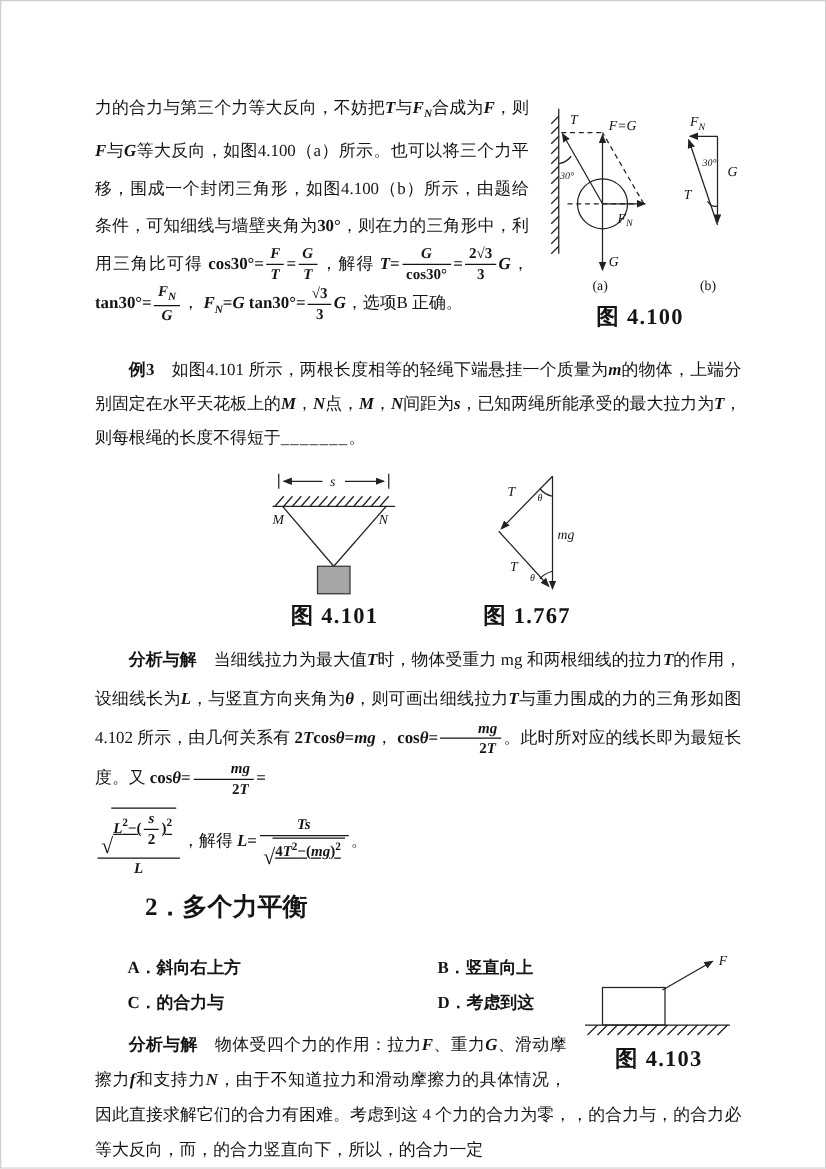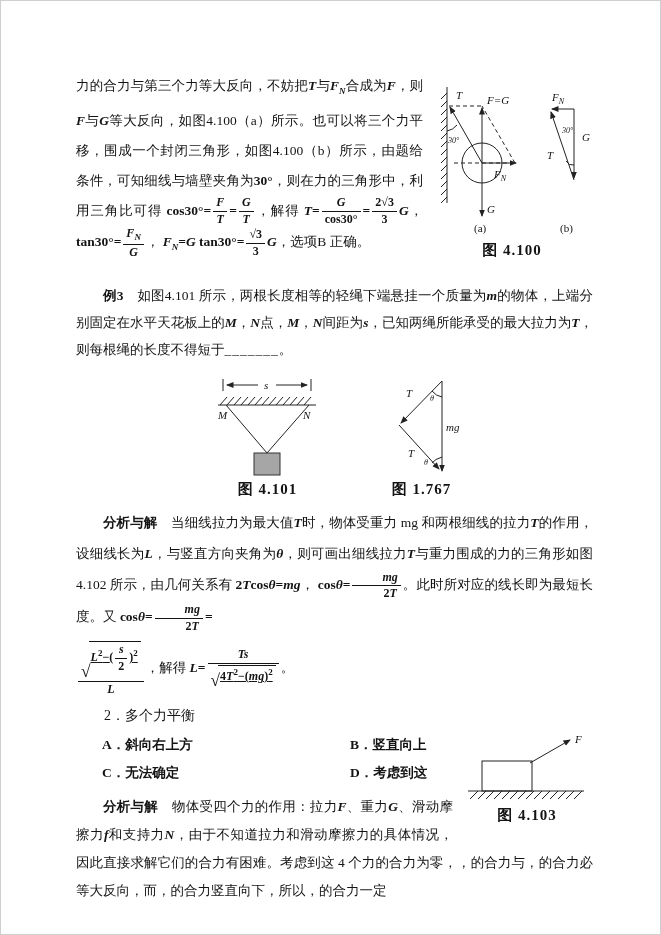--- a/index.html
+++ b/index.html
@@ -14,27 +14,27 @@
   b{font-weight:bold;}
   sup{font-size:9px;}
   sub{font-size:9px;}
   .frac{display:inline-block;vertical-align:middle;text-align:center;font-size:12px;line-height:1.15;margin:0 2px;}
   .frac .fnum{display:block;padding:0 3px 1px 3px;border-bottom:1px solid #141414;}
   .frac .fden{display:block;padding:1px 3px 0 3px;}
   .sqrt{display:inline-flex;align-items:flex-end;vertical-align:middle;}
   .sqrt .rad{font-size:1.45em;line-height:1;margin-right:-2px;}
   .sqrt .sbody{border-top:1.4px solid #141414;padding:1px 3px 6px 2px;text-decoration:underline;}
   .blank{letter-spacing:1px;}
-  .figcap{text-align:center;font-size:15px;font-weight:bold;letter-spacing:1px;margin-top:3px;}
+  .figcap{text-align:center;font-size:18px;font-weight:bold;letter-spacing:1px;margin-top:3px;}
   .fig100{float:right;width:162px;margin:12px 0 4px 8px;text-align:center;}
   .figrow{display:flex;justify-content:center;align-items:flex-end;gap:58px;margin:12px 0 8px 0;}
   .figbox{text-align:center;}
   .fig103{float:right;width:132px;margin:0 0 2px 8px;text-align:center;}
   .formula{font-size:13.5px;margin:8px 0 10px 0;line-height:1.2;}
-  .heading{font-size:14px;font-weight:normal;margin:8px 0 6px 0;text-indent:2em;}
+  .heading{font-size:20px;font-weight:bold;margin:8px 0 21px 0;text-indent:2em;}
   .opt-line{font-size:13.5px;line-height:28px;padding-left:26px;font-weight:bold;}
   .opt-first{display:inline-block;width:248px;}
   svg{display:block;margin:0 auto;}
   svg text{font-family:"Liberation Serif","DejaVu Serif",serif;fill:#141414;}
   .svar{font-style:italic;font-size:11px;}
   .ssmall{font-size:8px;}
   .stag{font-size:11px;}
   .sln{stroke:#222;stroke-width:1;fill:none;}
   .sdash{stroke:#222;stroke-width:1;fill:none;stroke-dasharray:4 3;}
 </style>
@@ -153,20 +153,20 @@
           <text x="111" y="12" class="svar">F</text>
           <line x1="4" y1="60" x2="120" y2="60" class="sln"></line>
           <path class="sln" d="M14 60 l-8 8 M22 60 l-8 8 M30 60 l-8 8 M38 60 l-8 8 M46 60 l-8 8 M54 60 l-8 8 M62 60 l-8 8 M70 60 l-8 8 M78 60 l-8 8 M86 60 l-8 8 M94 60 l-8 8 M102 60 l-8 8 M110 60 l-8 8 M118 60 l-8 8"></path>
         </svg>
         <div class="figcap">图 4.103</div>
       </div>
       <p class="opt-line">
         <span class="opt-first">A．斜向右上方</span><span>B．竖直向上</span>
       </p>
       <p class="opt-line">
-        <span class="opt-first">C．无法确定</span><span>D．考虑到这</span>
+        <span class="opt-first">C．的合力与</span><span>D．考虑到这</span>
       </p>
     </div>
 
     <p class="body-text indent" style="line-height:28px;margin-top:6px"><b>分析与解</b>　物体受四个力的作用：拉力<i class="v">F</i>、重力<i class="v">G</i>、滑动摩擦力<i class="v">f</i>和支持力<i class="v">N</i>，由于不知道拉力和滑动摩擦力的具体情况，因此直接求解它们的合力有困难。考虑到这 4 个力的合力为零，，的合力与，的合力必等大反向，而，的合力竖直向下，所以，的合力一定</p>
 
   </div>
 </div>
 
 </body></html>

